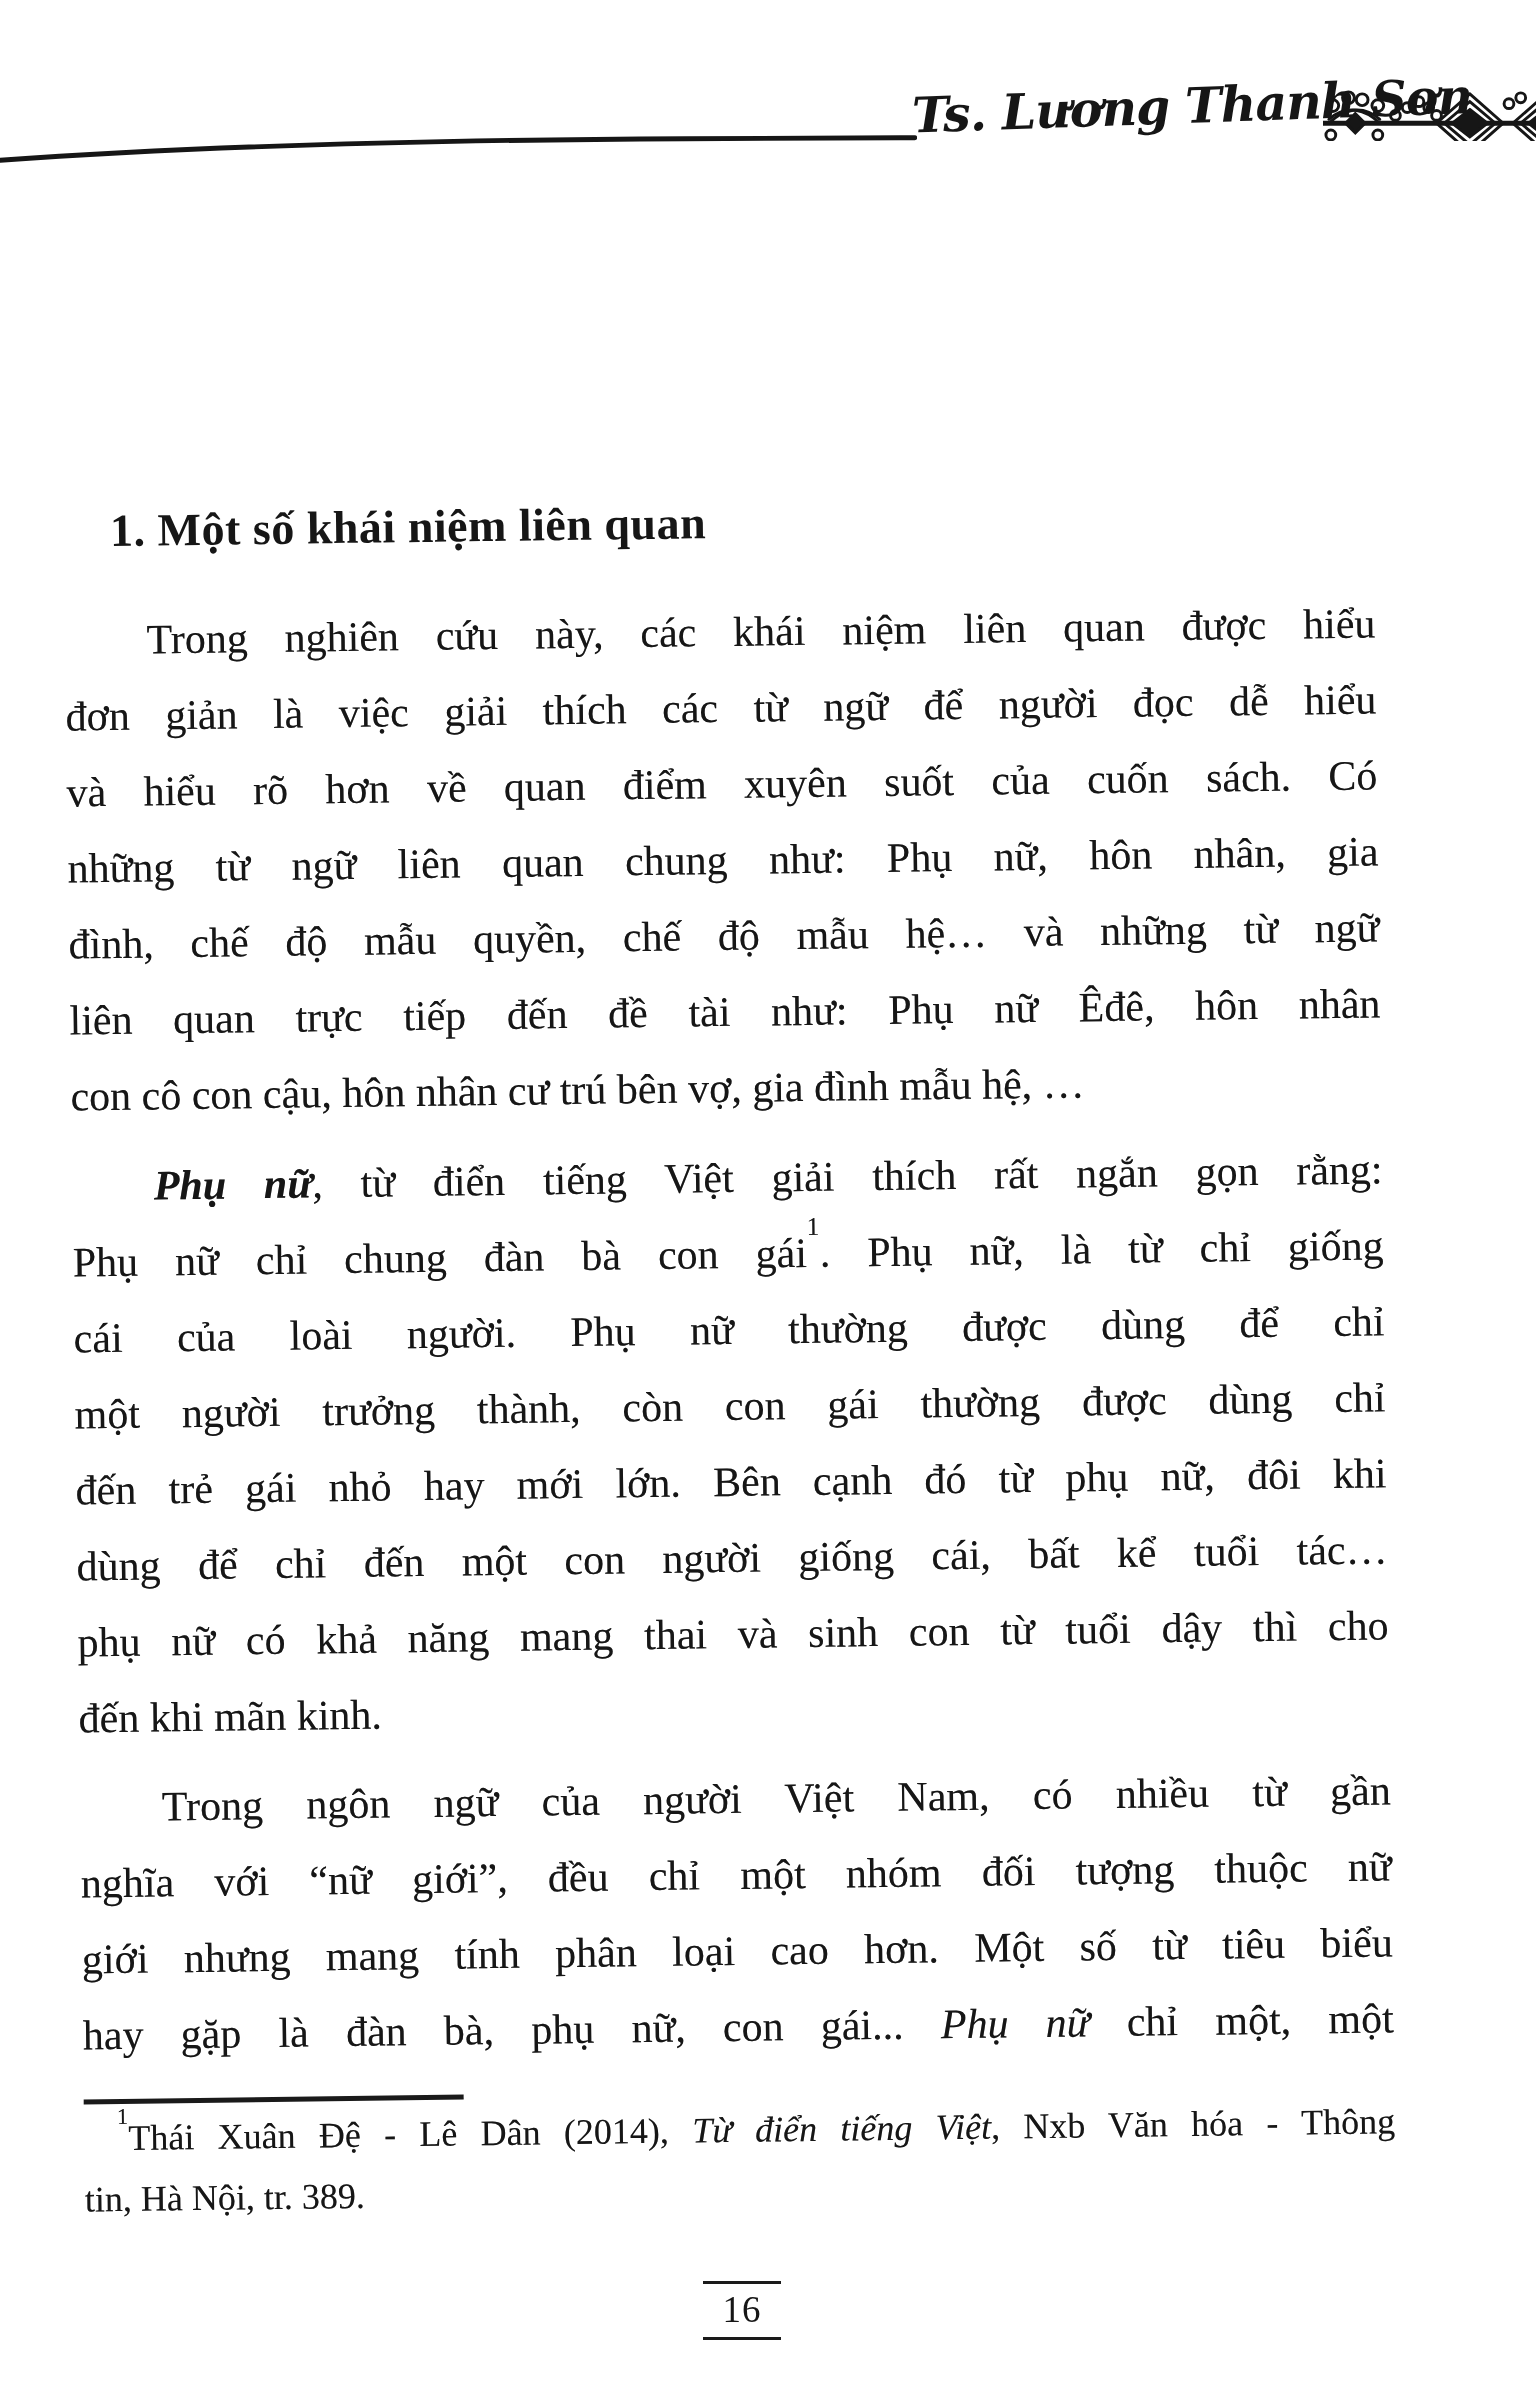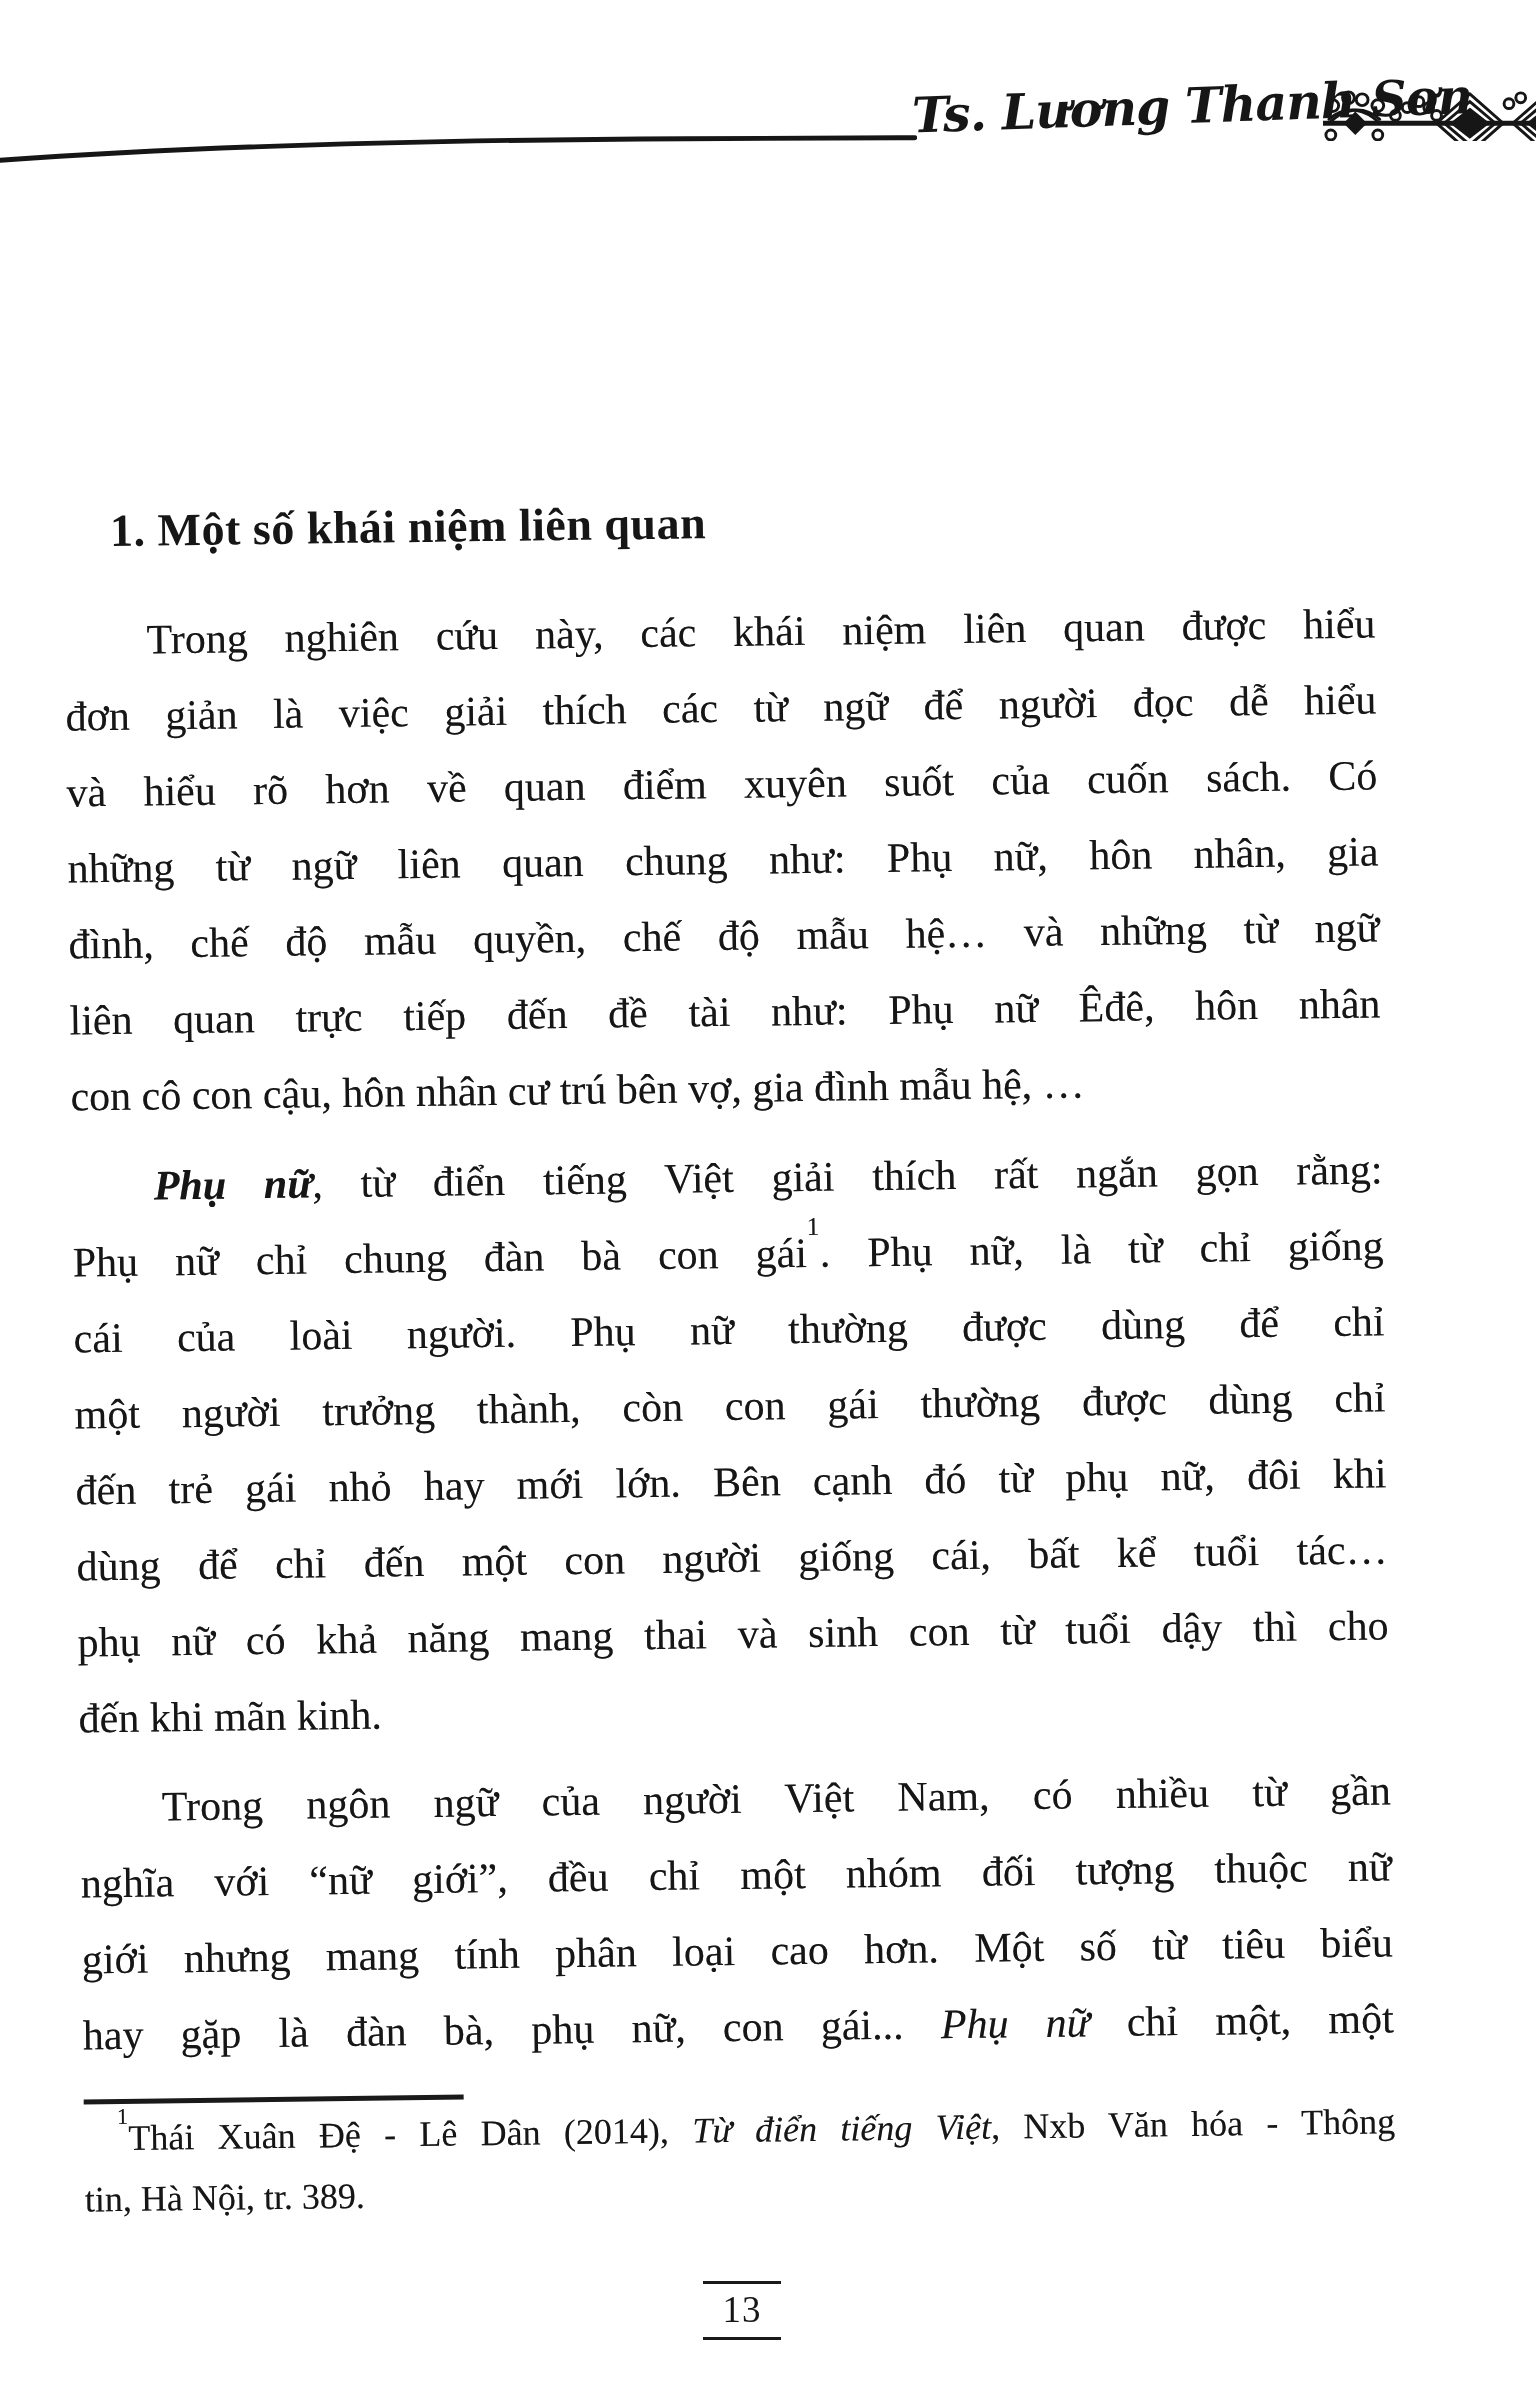--- a/index.html
+++ b/index.html
@@ -145,16 +145,16 @@
 
     <div class="fn-sep"></div>
 
     <div class="footnote">
       <div class="fn-line j ind"><sup class="sup">1</sup><span>Thái Xuân Đệ - Lê Dân (2014), </span><span class="i">Từ điển tiếng Việt</span><span>, Nxb Văn hóa - Thông</span></div>
       <div class="fn-line">tin, Hà Nội, tr. 389.</div>
     </div>
 
   </div>
 
-  <div class="folio">13</div>
+  <div class="folio">16</div>
 
 </div>
 
 
 </body></html>

